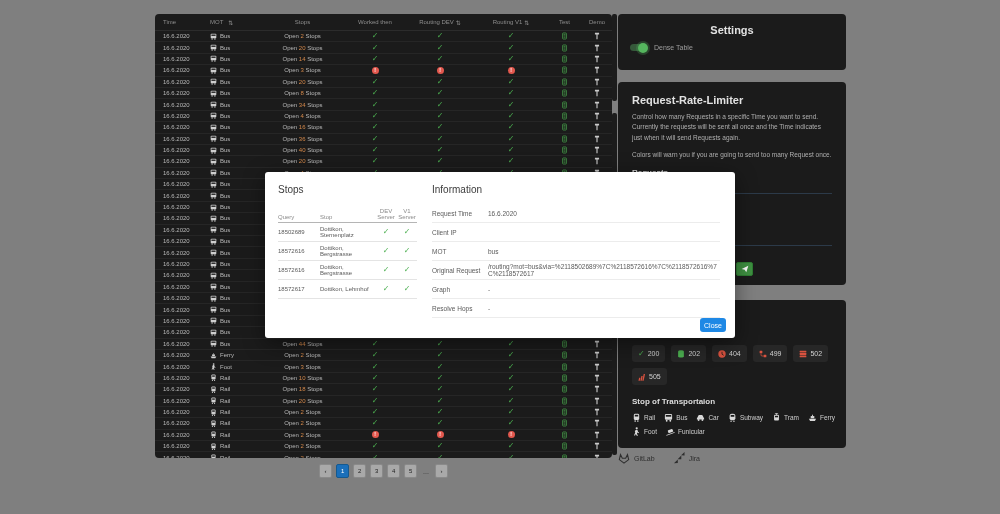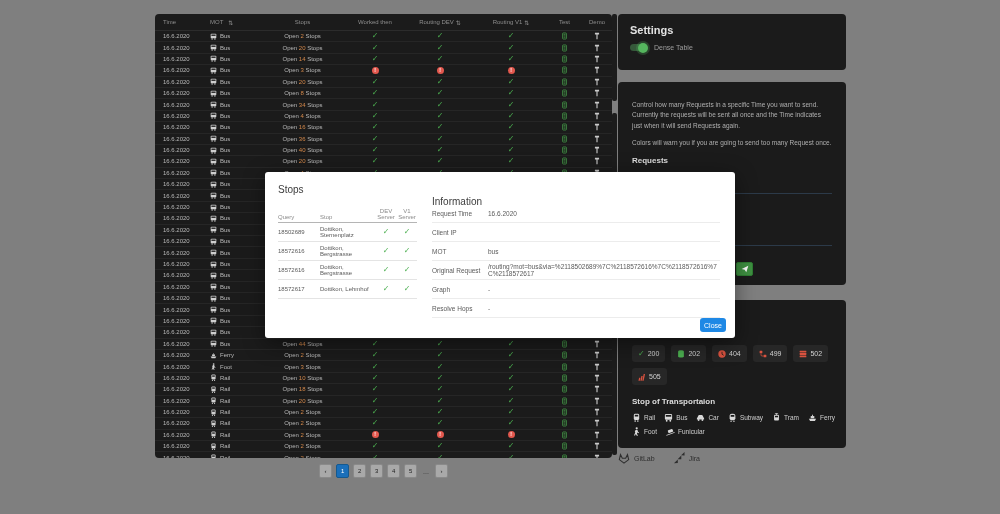--- a/index.html
+++ b/index.html
@@ -35,21 +35,21 @@
   .strip { position:absolute; width:5px; background:#1c1c1c; border-radius:2px; z-index:1; }
 
   
   #pagination { position:absolute; left:155px; top:464px; width:457px; display:flex; justify-content:center; gap:4px; align-items:center; }
   .pg-btn { min-width:13px; height:14px; padding:0 2px; border-radius:2px; background:#a9a9a9; border:1px solid rgba(0,0,0,.18);
             color:#222; font-size:6px; display:flex; align-items:center; justify-content:center; cursor:pointer; }
   .pg-btn.active { background:#1a6fba; border-color:#15598f; color:#fff; }
   .pg-ell { font-size:7px; color:#333; padding:0 2px; }
 
   
-  #settings-card { left:618px; top:14px; width:228px; height:56px; padding:10px 12px; }
+  #settings-card { left:618px; top:14px; width:228px; height:56px; padding:10px 12px;text-align:center; }
   .panel-title { color:#e2e2e2; font-size:11px; font-weight:bold; }
   .toggle-row { display:flex; align-items:center; gap:7px; margin-top:8px; }
   .toggle { position:relative; width:17px; height:7px; border-radius:4px; background:#35593a; }
   .toggle .knob { position:absolute; right:-1px; top:-1.5px; width:10px; height:10px; border-radius:50%;
                   background:#55b65e; box-shadow:0 0 0 2px rgba(85,182,94,.25); }
   .toggle-label { color:#9e9e9e; font-size:7px; }
 
   #rate-card { left:618px; top:82px; width:228px; height:203px; padding:12px 14px; }
   .rate-desc { margin-top:6px; color:#b0b0b0; font-size:6.5px; line-height:1.6; }
   .rate-warn { margin-top:8px; color:#b0b0b0; font-size:6.5px; }
@@ -72,21 +72,21 @@
 
   #footer { position:absolute; left:618px; top:452px; width:228px; display:flex; gap:18px; align-items:center; }
   .flink { display:flex; align-items:center; gap:4px; color:#2e2e2e; font-size:7px; cursor:pointer; }
   .flink .ic { width:12px; height:12px; color:#2e2e2e; }
 
   
   #modal { position:absolute; left:265px; top:172px; width:470px; height:166px; background:#ffffff; border-radius:3px;
            box-shadow:0 5px 22px rgba(0,0,0,.45); z-index:20; }
   .m-title { position:absolute; font-size:10px; color:#3c3c3c; font-weight:500; }
   #m-stops-title { left:13px; top:12px; }
-  #m-info-title { left:167px; top:24px; }
+  #m-info-title { left:167px; top:12px; }
   #m-stops-table { position:absolute; left:13px; top:36px; width:139px; font-size:6px; color:#5a5a5a; }
   .ms-row { display:flex; align-items:center; border-bottom:1px solid #e4e4e4; min-height:19px; }
   .ms-head { color:#8a8a8a; border-bottom:1px solid #b5b5b5; min-height:15px; align-items:flex-end; padding-bottom:2px; }
   .ms-q { width:42px; } .ms-s { width:55px; padding-right:3px; } .ms-dev { width:22px; text-align:center; } .ms-v1 { width:20px; text-align:center; }
   .ms-row .check { font-size:8px; }
   #m-info { position:absolute; left:167px; top:32px; width:288px; font-size:6.5px; color:#5a5a5a; }
   .mi-row { display:flex; align-items:center; min-height:19px; border-bottom:1px solid #ececec; }
   .mi-label { width:56px; }
   .mi-value { flex:1; word-break:break-all; }
   #m-close { position:absolute; right:9px; bottom:6px; width:26px; height:14px; background:#1e88e5; border:none; border-radius:3px;
@@ -1624,20 +1624,21 @@
   <div class="panel-title">Settings</div>
   <div class="toggle-row">
     <span class="toggle">
         <span class="knob"></span>
       </span>
     <span class="toggle-label">Dense Table</span>
   </div>
 </div>
 
 <div class="card" id="rate-card">
+  <div class="panel-title">Request-Rate-Limiter</div>
   <div class="rate-desc">Control how many Requests in a specific Time you want to send. Currently the requests will be sent all once and the Time indicates just when it will send Requests again.</div>
   <div class="rate-warn">Colors will warn you if you are going to send too many Request once.</div>
   <div class="sub-title">Requests</div>
   <div class="underline" style="top:111px;"></div>
   <div class="underline" style="top:163px;"></div>
   <div id="send-btn">
       <span class="ic ">
         <svg viewBox="0 0 10 10" xmlns="http://www.w3.org/2000/svg">
           <path d="M0.8 5 L9.2 1 6.6 9 4.6 6 Z" fill="#fff"></path>
         </svg>

